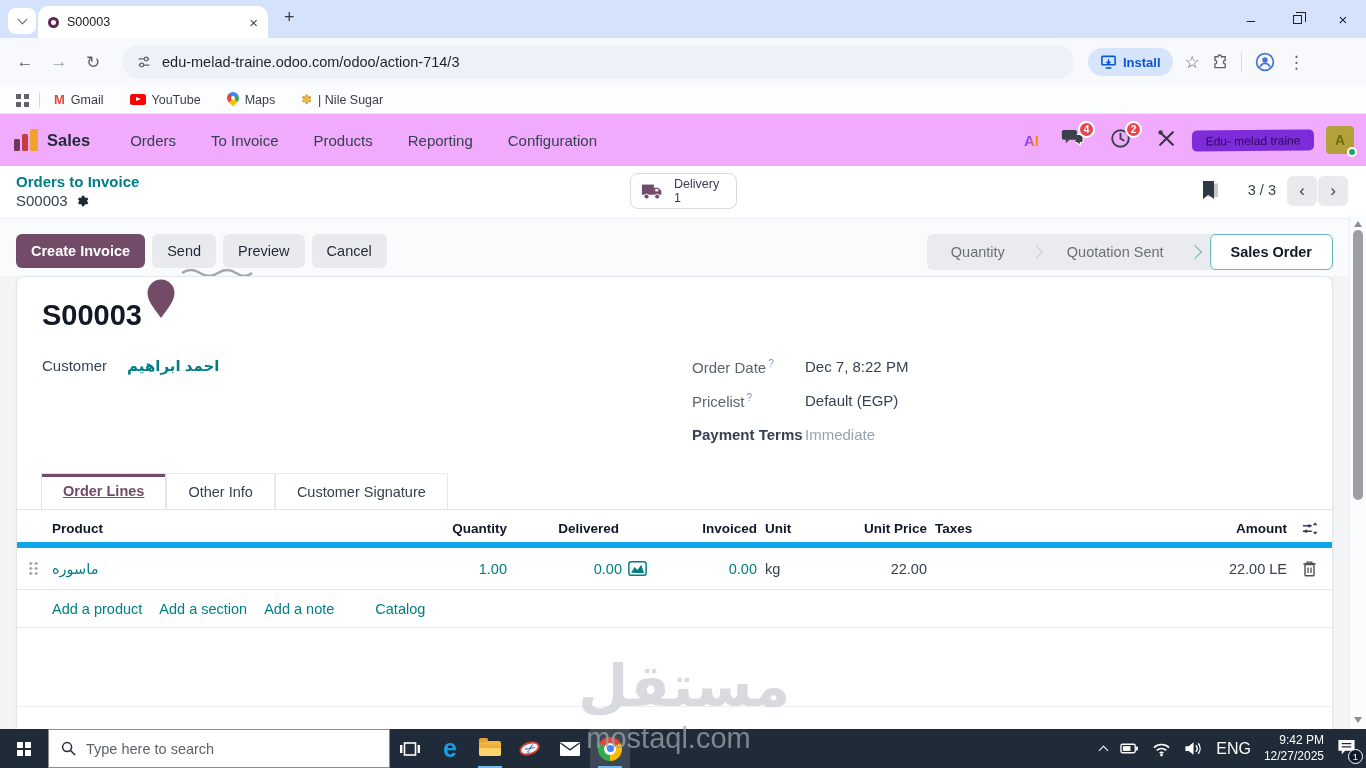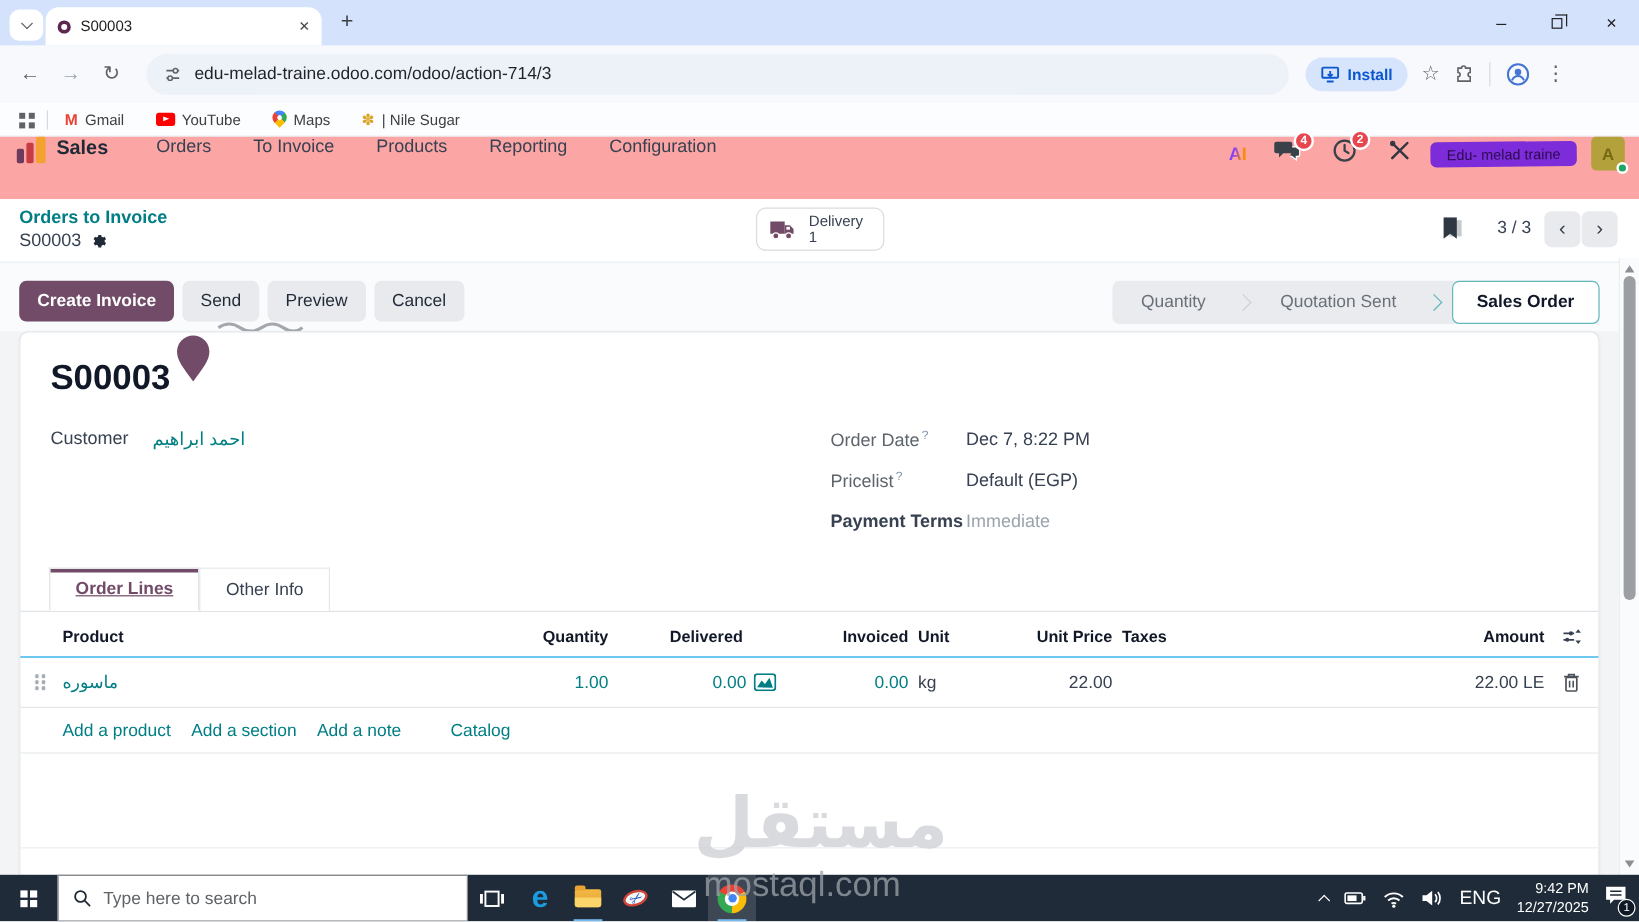--- a/index.html
+++ b/index.html
@@ -37,21 +37,21 @@
   .bm-sep { width:1px; height:16px; background:#d6dade; margin-right:14px; margin-left:6px; }
   .bm-item { display:flex; align-items:center; gap:6px; margin-right:26px; }
   .gm-m { color:#ea4335; font-weight:700; font-size:13px; }
   .yt-ic { width:16px; height:11px; background:#f00; border-radius:2.5px; position:relative; }
   .yt-ic::after { content:''; position:absolute; left:6px; top:2.7px; border-left:5px solid #fff; border-top:2.8px solid transparent; border-bottom:2.8px solid transparent; }
   .maps-pin { width:12px; height:12px; border-radius:50% 50% 50% 0; transform:rotate(-45deg); background:conic-gradient(#4285f4 0 25%, #34a853 0 50%, #fbbc04 0 75%, #ea4335 0); position:relative; margin-top:-3px; }
   .maps-pin::after { content:''; position:absolute; left:4px; top:4px; width:4px; height:4px; border-radius:50%; background:#fff; }
   .nile-ic { color:#d8a62a; font-size:13px; }
 
   
-  .odoo-nav { position:absolute; top:114px; left:0; right:0; height:52px; background:#fca5a5; display:flex; align-items:flex-start; }
+  .odoo-nav { position:absolute; top:114px; left:0; right:0; height:52px; background:#f0abfc; display:flex; align-items:center; }
   .app-logo { margin-left:14px; display:flex; align-items:flex-end; gap:2px; }
   .app-logo i { display:block; border-radius:1.5px; }
   .bar1 { width:6px; height:12px; background:#6d3a5d; }
   .bar2 { width:6px; height:17px; background:#c73c43; }
   .bar3 { width:8px; height:22px; background:#f3a231; }
   .app-name { margin-left:9px; font-size:16.5px; font-weight:700; color:#1f2937; }
   .nav-menu { display:flex; margin-left:40px; gap:35px; font-size:15px; color:#374151; }
   .nav-right { margin-left:auto; display:flex; align-items:center; margin-right:12px; }
   .ai-label { font-size:15px; font-weight:700; background:linear-gradient(100deg,#8a3ffc 30%,#ff8a00 75%); -webkit-background-clip:text; background-clip:text; color:transparent; margin-right:22px; }
   .ic-badge-wrap { position:relative; margin-right:26px; }
@@ -90,30 +90,30 @@
   .sheet-area { position:absolute; top:276px; left:0; right:0; bottom:39px; background:#f3f4f6; }
   .card { position:absolute; left:16px; top:0; width:1317px; height:453px; background:#fff; border:1px solid #e3e5e9; border-bottom:none; border-radius:8px 8px 0 0; box-shadow:0 1px 3px rgba(0,0,0,.05); }
   .droplet { position:absolute; left:130px; top:2px; }
   .rec-title { position:absolute; left:25px; top:22px; font-size:29px; font-weight:600; color:#111827; }
   .fl-row { position:absolute; display:flex; font-size:15px; }
   .f-label { color:#374151; }
   .f-label.muted { color:#5d646c; }
   .f-label.bold { font-weight:700; color:#374151; }
   .f-help { font-size:10px; color:#7f93a8; vertical-align:super; margin-left:2px; }
   .f-value { color:#374151; }
-  .f-value.link { color:#017e84; }
+  .f-value.link { color:#017e84;font-weight:bold; }
   .f-value.placeholder { color:#9aa3ad; }
 
   .tabbar { position:absolute; left:0; right:0; top:196px; height:37px; border-bottom:1px solid #dfe2e6; display:flex; padding-left:24px; }
   .ntab { height:36px; margin-bottom:-1px; display:flex; align-items:center; padding:0 21px; font-size:14.5px; color:#374151; border:1px solid #e6e8ec; border-bottom:none; background:#fff; }
   .ntab.active { color:#714B67; font-weight:600; border-color:#dfe2e6; box-shadow:inset 0 3px 0 #714B67; border-bottom:1px solid #fff;text-decoration:underline; }
 
   .olist { position:absolute; left:0; right:0; top:237px; }
   .grid { display:grid; grid-template-columns:35px 1fr 110px 140px 110px 80px 90px 160px 200px 45px; align-items:center; }
-  .ohead { height:34px; border-bottom:1px solid #0ea5e9; font-size:13.5px; font-weight:700; color:#111827; }
+  .ohead { height:34px; border-bottom:6px solid #0ea5e9; font-size:13.5px; font-weight:700; color:#111827; }
   .orow { height:42px; border-bottom:1px solid #e4e6e9; font-size:14.5px; }
   .ra { text-align:right; } .la { padding-left:8px; }
   .hd-del { padding-right:28px; }
   .teal { color:#017e84; }
   .dark { color:#374151; }
   .cell-del { display:flex; align-items:center; justify-content:flex-end; gap:6px; }
   .handle { width:11px; height:15px; margin-left:11px; background-image:radial-gradient(circle,#a5abb3 1.5px,transparent 1.7px); background-size:5.5px 5px; }
   .cen { display:flex; justify-content:center; }
   .links-row { height:38px; display:flex; align-items:center; padding-left:35px; gap:17px; font-size:14.5px; border-bottom:1px solid #e8eaed; }
   .olink { color:#017e84; }
@@ -361,20 +361,21 @@
         <span class="f-value">Default (EGP)</span>
       </div>
       <div class="fl-row" style="left:675px; top:149px;">
         <span class="f-label bold" style="width:113px;">Payment Terms</span>
         <span class="f-value placeholder">Immediate</span>
       </div>
 
       <div class="tabbar">
         <span class="ntab active">Order Lines</span>
         <span class="ntab">Other Info</span>
+        <span class="ntab">Customer Signature</span>
       </div>
 
       <div class="olist">
         <div class="grid ohead">
           <span></span>
           <span>Product</span>
           <span class="ra">Quantity</span>
           <span class="ra hd-del">Delivered</span>
           <span class="ra">Invoiced</span>
           <span class="la">Unit</span>

